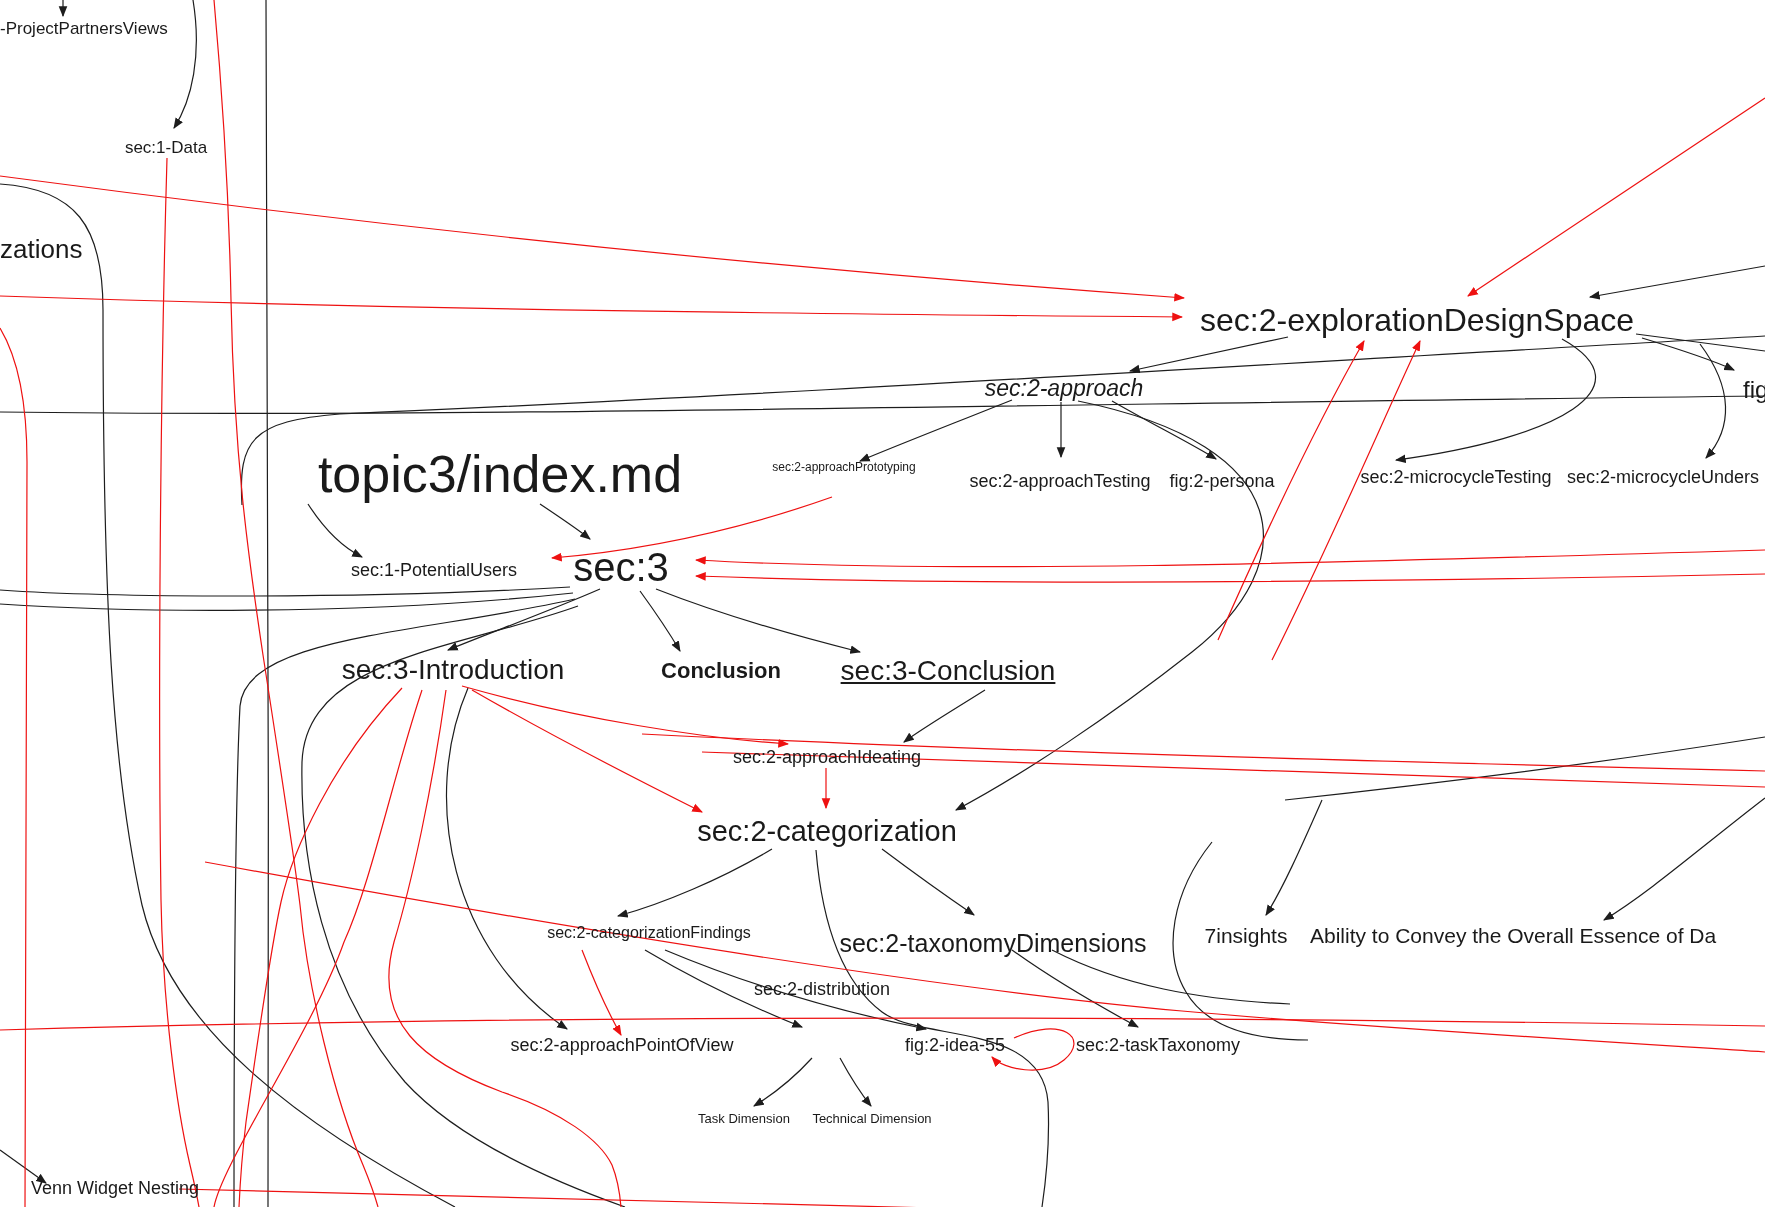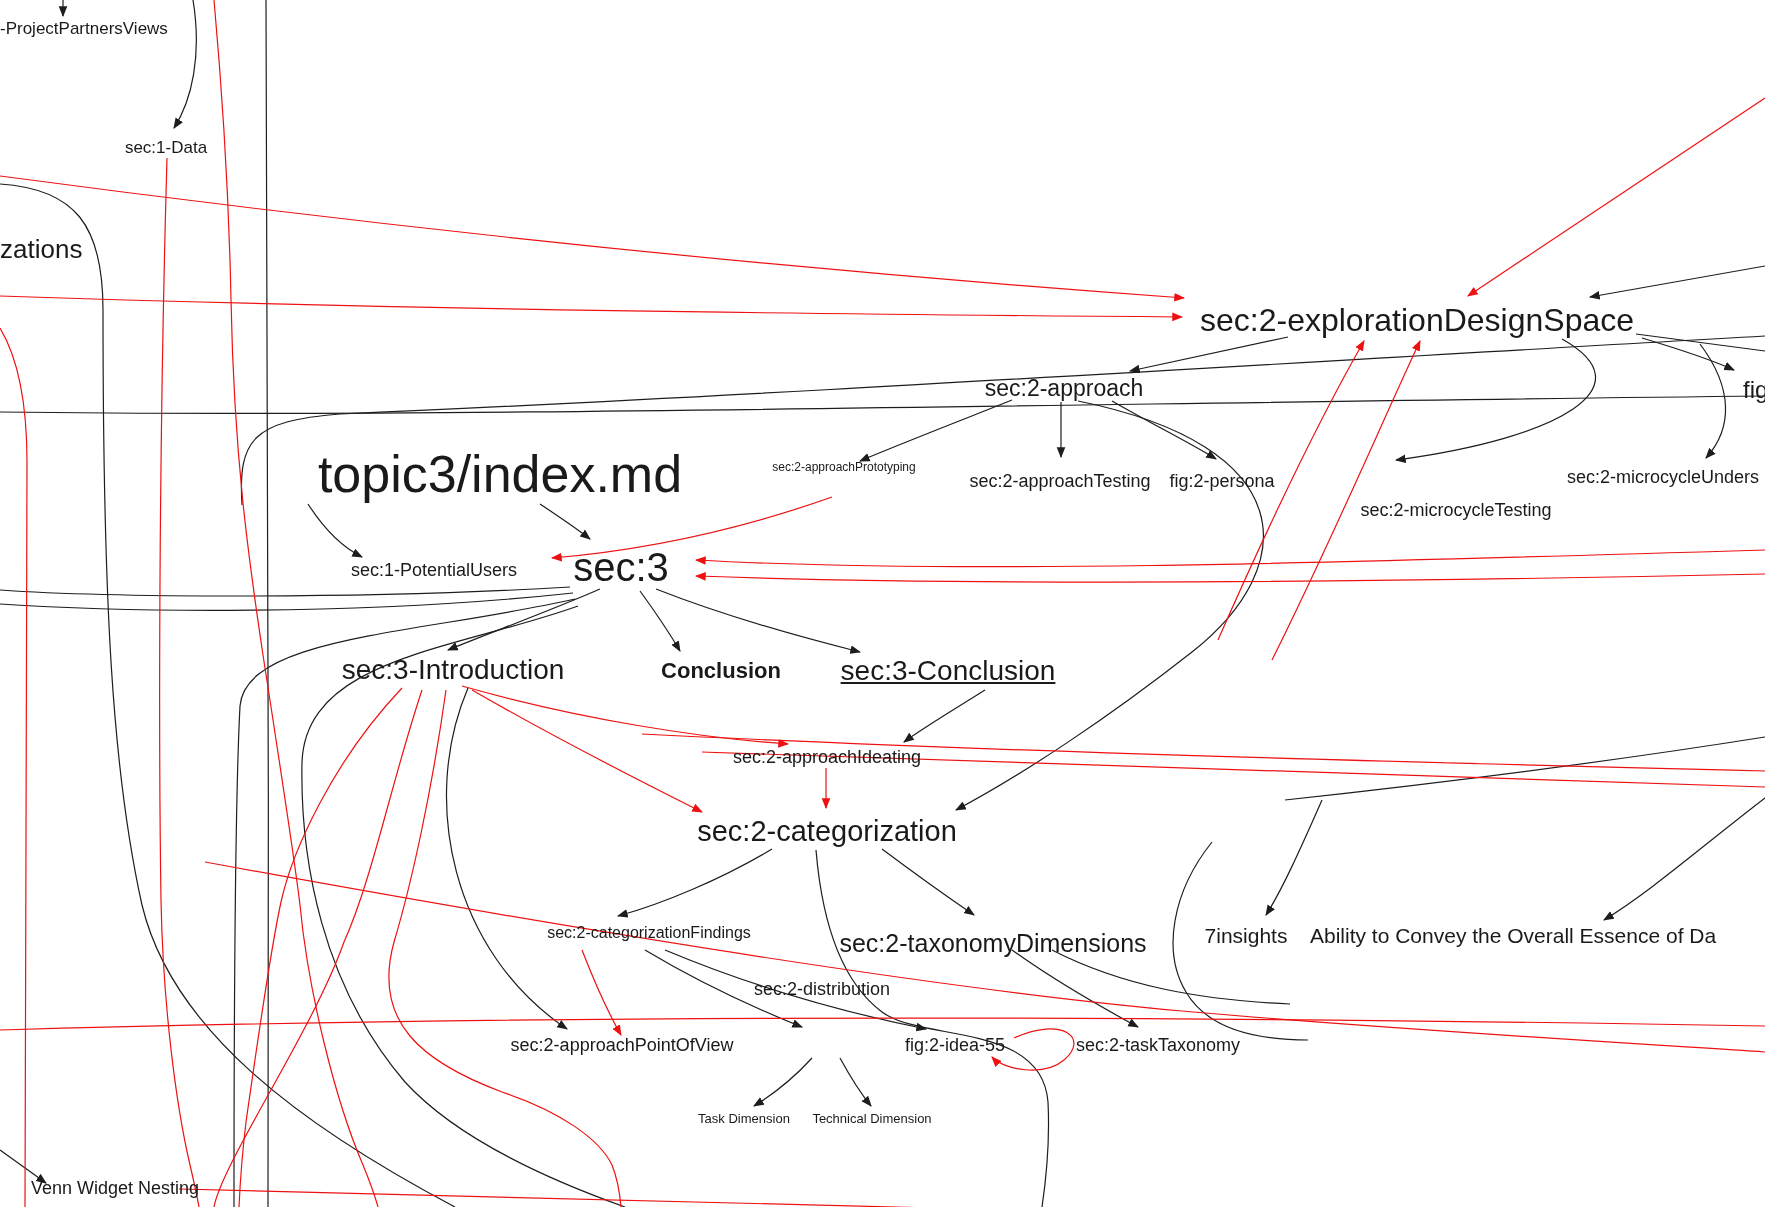--- a/index.html
+++ b/index.html
@@ -101,26 +101,26 @@
         <path d="M 179 1189 L 1765 1229" fill="none" stroke="#ee1111" stroke-width="1.2"></path>
         <path d="M 642 734 C 1002 752 1402 762 1765 771" fill="none" stroke="#ee1111" stroke-width="1.2"></path>
         <path d="M 702 752 C 1052 766 1402 778 1765 787" fill="none" stroke="#ee1111" stroke-width="1.2"></path>
       </g>
   </svg>
   <div id="nodes">
       <div class="node left" style="left: 0px; top: 28px; font-size: 17px;">-ProjectPartnersViews</div>
       <div class="node center" style="left: 166px; top: 147px; font-size: 17px;">sec:1-Data</div>
       <div class="node left" style="left: 0px; top: 249px; font-size: 26px;">zations</div>
       <div class="node center" style="left: 1417px; top: 320px; font-size: 32px;">sec:2-explorationDesignSpace</div>
-      <div class="node center" style="left: 1064px; top: 388px; font-size: 23px;">sec:2-approach</div>
+      <div class="node center" style="left: 1064px; top: 388px; font-size: 23px; font-style: italic;">sec:2-approach</div>
       <div class="node center" style="left: 500px; top: 474px; font-size: 52px;">topic3/index.md</div>
       <div class="node center" style="left: 844px; top: 467px; font-size: 12px;">sec:2-approachPrototyping</div>
       <div class="node center" style="left: 1060px; top: 481px; font-size: 18px;">sec:2-approachTesting</div>
       <div class="node center" style="left: 1222px; top: 481px; font-size: 18px;">fig:2-persona</div>
-      <div class="node center" style="left: 1456px; top: 477px; font-size: 18px; margin-top: 33px;">sec:2-microcycleTesting</div>
+      <div class="node center" style="left: 1456px; top: 477px; font-size: 18px;">sec:2-microcycleTesting</div>
       <div class="node left" style="left: 1567px; top: 477px; font-size: 18px;">sec:2-microcycleUnders</div>
       <div class="node left" style="left: 1743px; top: 390px; font-size: 24px;">fig</div>
       <div class="node center" style="left: 434px; top: 570px; font-size: 18px;">sec:1-PotentialUsers</div>
       <div class="node center" style="left: 621px; top: 567px; font-size: 40px;">sec:3</div>
       <div class="node center" style="left: 453px; top: 670px; font-size: 28px;">sec:3-Introduction</div>
       <div class="node center" style="left: 721px; top: 671px; font-size: 22px; font-weight: bold;">Conclusion</div>
       <div class="node center" style="left: 948px; top: 671px; font-size: 28px; text-decoration: underline;">sec:3-Conclusion</div>
       <div class="node center" style="left: 827px; top: 757px; font-size: 18px;">sec:2-approachIdeating</div>
       <div class="node center" style="left: 827px; top: 831px; font-size: 29px;">sec:2-categorization</div>
       <div class="node center" style="left: 649px; top: 933px; font-size: 16px;">sec:2-categorizationFindings</div>

